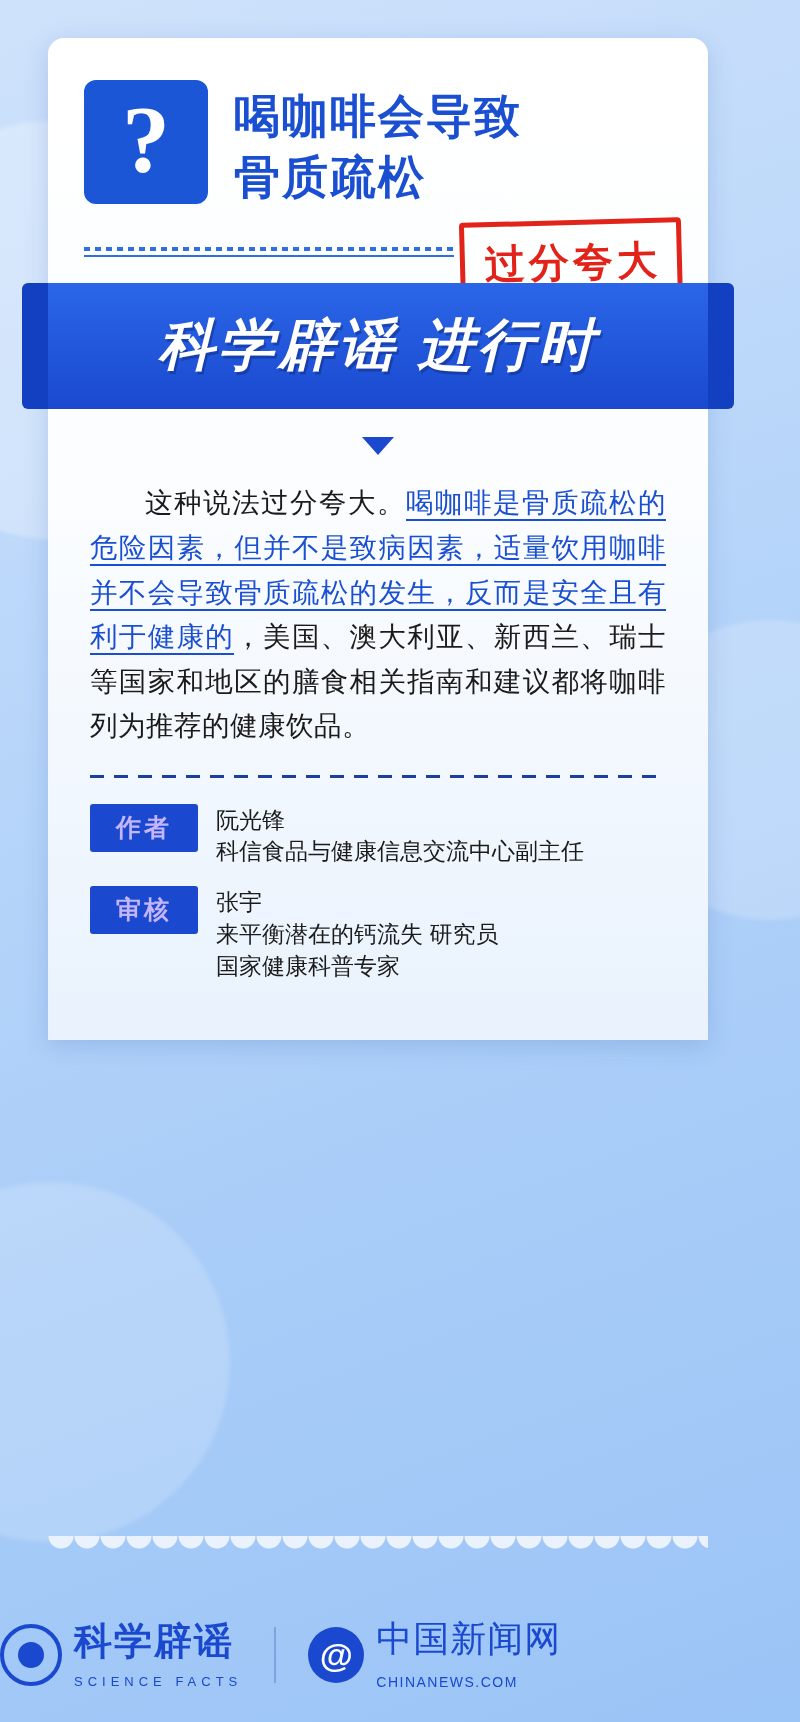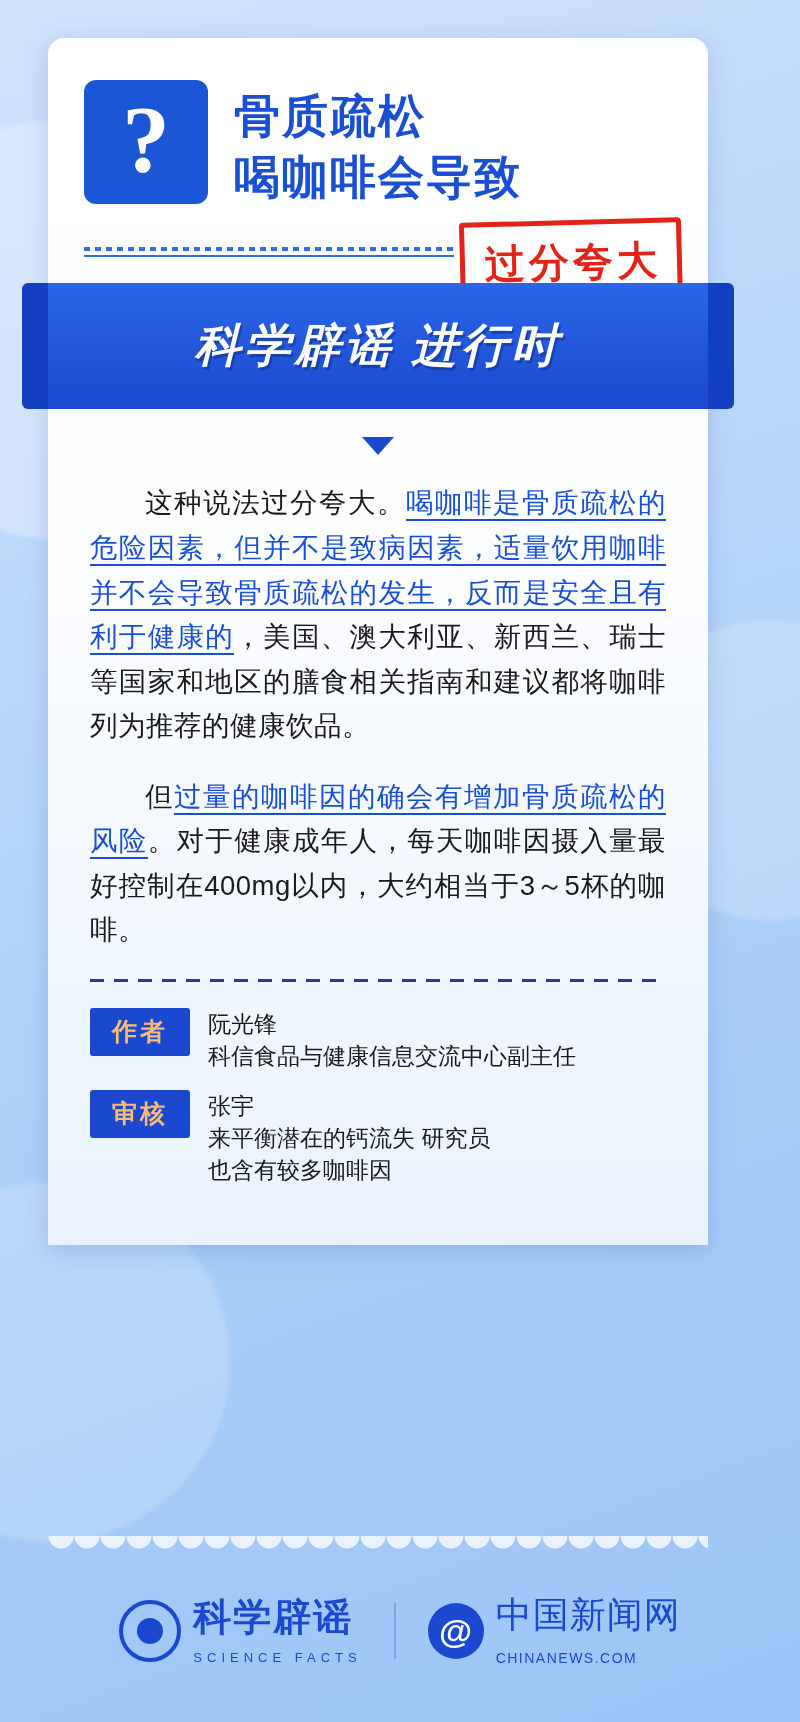--- a/index.html
+++ b/index.html
@@ -120,21 +120,21 @@
   .banner {
     background: linear-gradient(180deg, #2b66e8 0%, #1a49cf 100%);
     height: 126px;
     display: flex;
     align-items: center;
     justify-content: center;
     position: relative;
   }
   .banner-text {
     color: #ffffff;
-    font-size: 46px;
+    font-size: 56px;
     font-weight: bold;
     letter-spacing: 4px;
     font-style: italic;
     text-shadow: 2px 3px 0 rgba(10,40,120,0.45);
   }
 
   
   .arrow-row {
     display: flex; justify-content: center;
     padding-top: 28px;
@@ -175,23 +175,23 @@
   
   .credits { padding: 26px 42px 40px 42px; }
   .credit-row {
     display: flex;
     align-items: flex-start;
     gap: 18px;
     margin-bottom: 18px;
   }
   .credit-tag {
     flex: none;
-    width: 100px;
+    width: 108px;
     background: #1a49cf;
-    color: #fdba74;
+    color: #c4b5fd;
     font-size: 25px;
     font-weight: bold;
     letter-spacing: 3px;
     text-align: center;
     padding: 7px 0 8px 0;
     border-radius: 3px;
   }
   .credit-lines { padding-top: 1px; }
   .credit-lines div {
     font-size: 23px;
@@ -206,24 +206,23 @@
     width: 660px;
     height: 26px;
     background:
       radial-gradient(circle at 13px 0, #e9f2fd 12px, rgba(0,0,0,0) 13px) repeat-x;
     background-size: 26px 26px;
   }
 
   
   .footer {
     position: absolute;
-    left: 0; right: 0; bottom: 56px;
+    left: 0; right: 0; bottom: 32px;
     display: flex;
     align-items: center;
-    justify-content: center;
     gap: 32px;
   }
   .logo-group { display: flex; align-items: center; gap: 12px; }
   .logo-circle {
     width: 62px; height: 62px;
     border-radius: 50%;
     border: 4px solid #1a49cf;
     position: relative;
     flex: none;
   }
@@ -283,61 +282,60 @@
 <div class="bg-blob blob-2"></div>
 <div class="bg-blob blob-3"></div>
 
 <div class="card" id="card">
 
   <div class="header">
     <div class="q-mark">
       <div class="q-glyph">?</div>
     </div>
     <div class="title-block">
+      <div class="title-line">喝咖啡会导致</div>
       <div class="title-line">骨质疏松</div>
-      <div class="title-line">喝咖啡会导致</div>
     </div>
     <div class="stamp">过分夸大</div>
   </div>
 
   <div class="title-rule"></div>
 
   <div class="banner-wrap">
     <div class="banner-side-l"></div>
     <div class="banner-side-r"></div>
     <div class="banner">
       <div class="banner-text">科学辟谣 进行时</div>
     </div>
   </div>
 
   <div class="arrow-row">
     <div class="arrow-down"></div>
   </div>
 
   <div class="body" id="body-text">
       <div class="para"><span>这种说法过分夸大。</span><span class="hl">喝咖啡是骨质疏松的危险因素，但并不是致病因素，适量饮用咖啡并不会导致骨质疏松的发生，反而是安全且有利于健康的</span><span>，美国、澳大利亚、新西兰、瑞士等国家和地区的膳食相关指南和建议都将咖啡列为推荐的健康饮品。</span></div>
-      <div class="para"><span>但</span><span class="hl">过量的咖啡因的确会有增加骨质疏松的风险</span><span>。对于健康成年人，每天咖啡因摄入量最好控制在400mg以内，大约相当于3～5杯的咖啡。</span></div>
     </div>
 
   <div class="dash-sep"></div>
 
   <div class="credits" id="credits">
       <div class="credit-row">
         <div class="credit-tag">作者</div>
         <div class="credit-lines">
           <div>阮光锋</div>
           <div>科信食品与健康信息交流中心副主任</div>
         </div>
       </div>
       <div class="credit-row">
         <div class="credit-tag">审核</div>
         <div class="credit-lines">
           <div>张宇</div>
           <div>来平衡潜在的钙流失 研究员</div>
-          <div>也含有较多咖啡因</div>
+          <div>国家健康科普专家</div>
         </div>
       </div>
     </div>
 </div>
 
 <div class="scallop" id="scallop" style="top: 1536px;"></div>
 
 <div class="footer">
   <div class="logo-group">
     <div class="logo-circle"></div>

